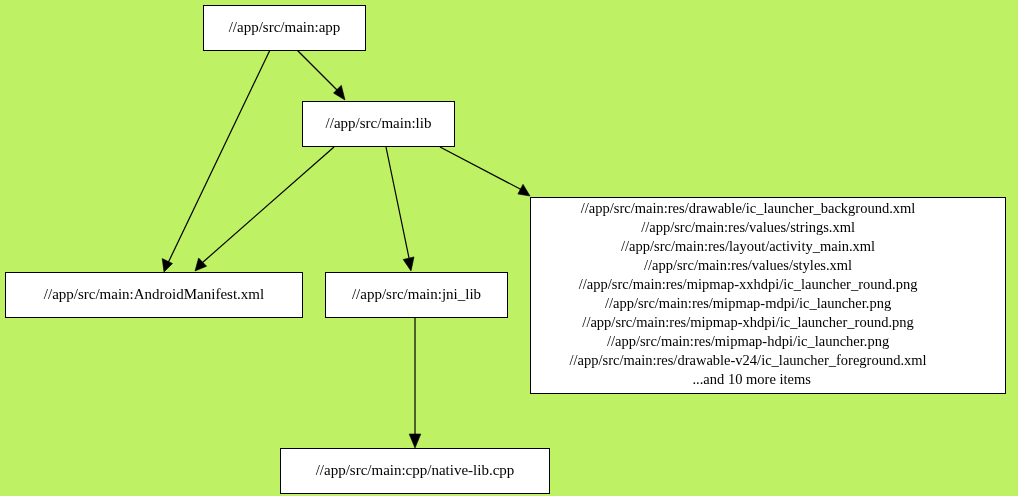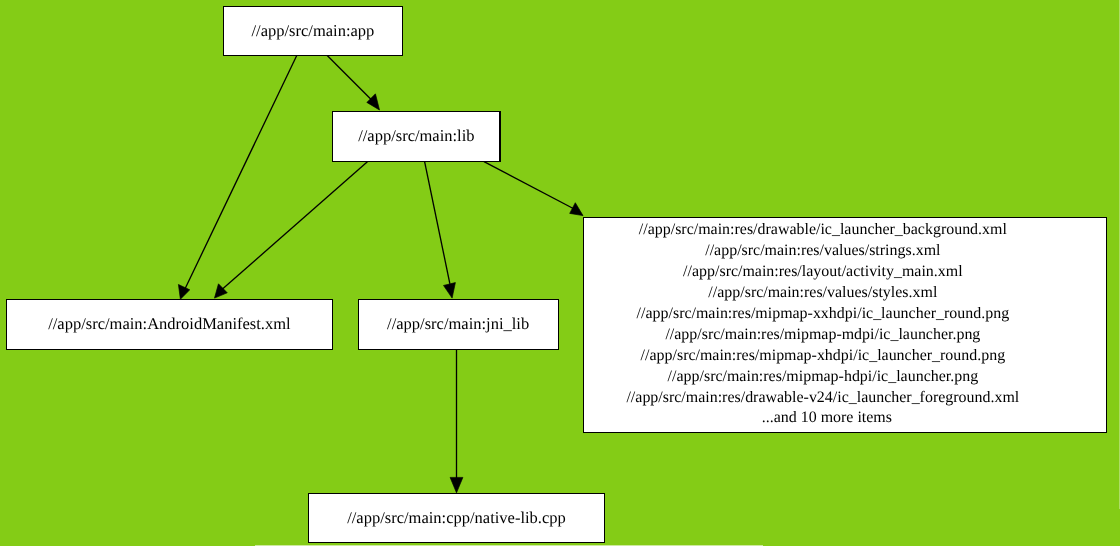--- a/index.html
+++ b/index.html
@@ -11,21 +11,21 @@
   body {
     width: 1018px;
     height: 496px;
     overflow: hidden;
     font-family: "Liberation Serif", "DejaVu Serif", serif;
   }
   #graph-root {
     position: relative;
     width: 1018px;
     height: 496px;
-    background: #84cc16;
+    background: #bef264;
   }
   svg.graph-canvas {
     position: absolute;
     top: 0;
     left: 0;
     width: 1018px;
     height: 496px;
     display: block;
   }
   .node-box {

